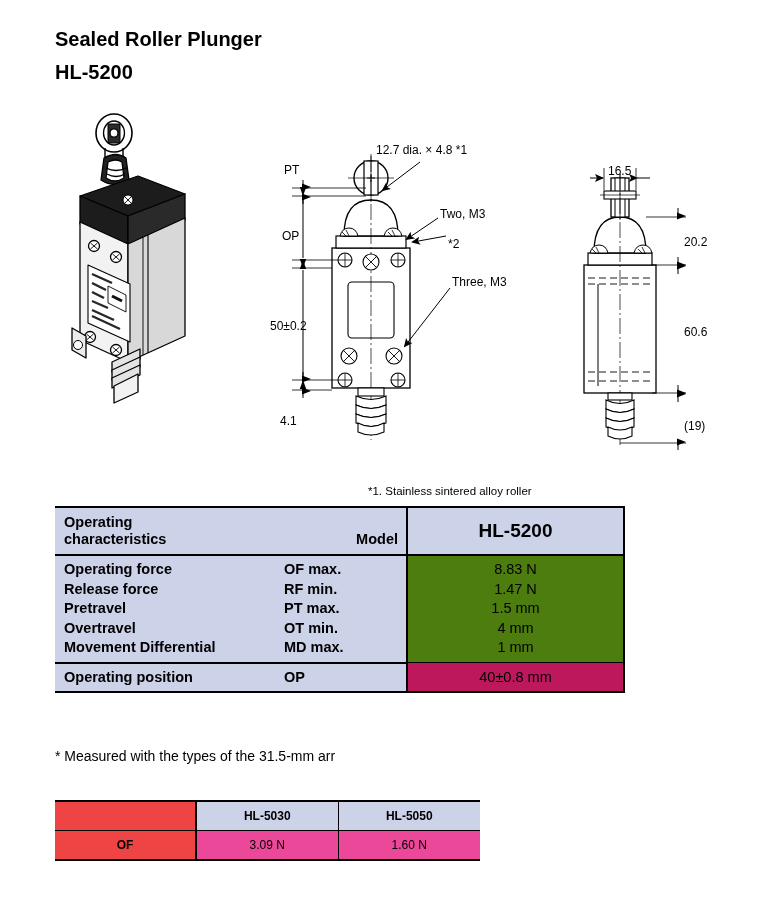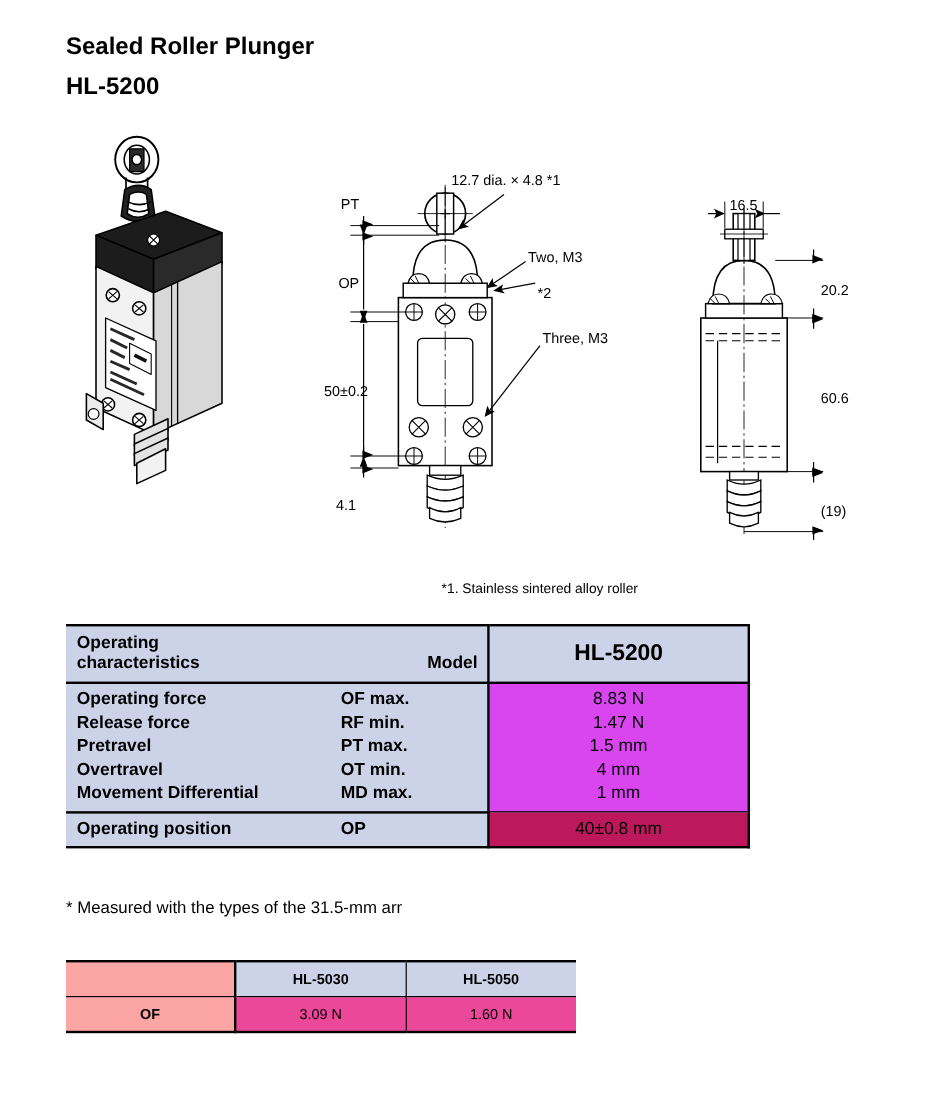--- a/index.html
+++ b/index.html
@@ -53,21 +53,21 @@
     top: 484px;
     font-size: 11.5px;
     line-height: 15px;
     white-space: nowrap;
   }
 
   
   #spec-table {
     position: absolute;
     left: 55px;
-    top: 520px;
+    top: 506px;
     width: 569px;
     border-collapse: collapse;
     font-size: 14.5px;
     table-layout: fixed;
   }
   #spec-table td {
     padding: 0;
     vertical-align: middle;
   }
   .sp-hdr-left {
@@ -97,21 +97,21 @@
     border-right: 2.5px solid #000;
   }
   .sp-body-left {
     background: #ccd3e8;
     font-weight: bold;
     padding: 4px 0 4px 9px !important;
     border-bottom: 2.5px solid #000;
     border-right: 2.5px solid #000;
   }
   .sp-body-right {
-    background: #d946ef;
+    background: #4d7c0f;
     text-align: center;
     border-bottom: 1.5px solid #000;
     border-right: 2.5px solid #000;
     margin-left: 13px;
   }
   .sp-foot-left {
     background: #ccd3e8;
     font-weight: bold;
     padding: 4px 0 4px 9px !important;
     border-bottom: 2.5px solid #000;
@@ -156,21 +156,21 @@
   #cmp-table td {
     height: 28px;
     padding: 0;
     text-align: center;
     vertical-align: middle;
     border: 1.5px solid #000;
   }
   #cmp-table tr:first-child td { border-top: 2.5px solid #000; }
   #cmp-table tr:last-child td  { border-bottom: 2.5px solid #000; }
   #cmp-table td:first-child {
-    background: #fca5a5;
+    background: #ef4444;
     font-weight: bold;
     border-left: none;
     border-right: 2.5px solid #000;
   }
   #cmp-table td:last-child { border-right: none; margin-top: 38px; }
   .cmp-hdr { background: #ccd3e8; font-weight: bold; }
   .cmp-val { background: #ec4899; }
 </style>
 </head>
 <body>

